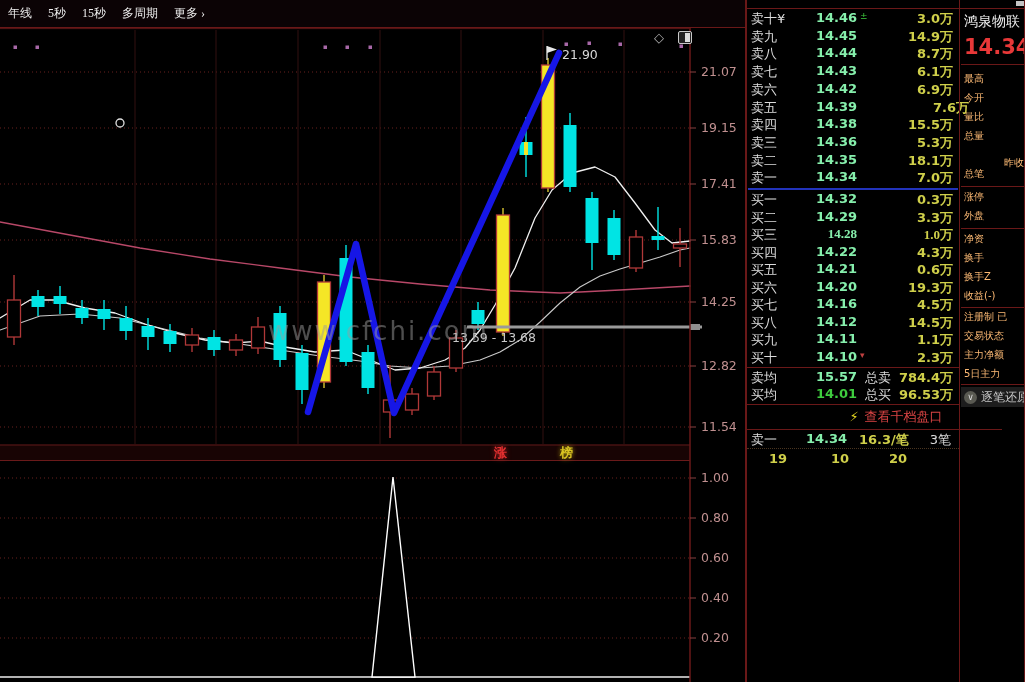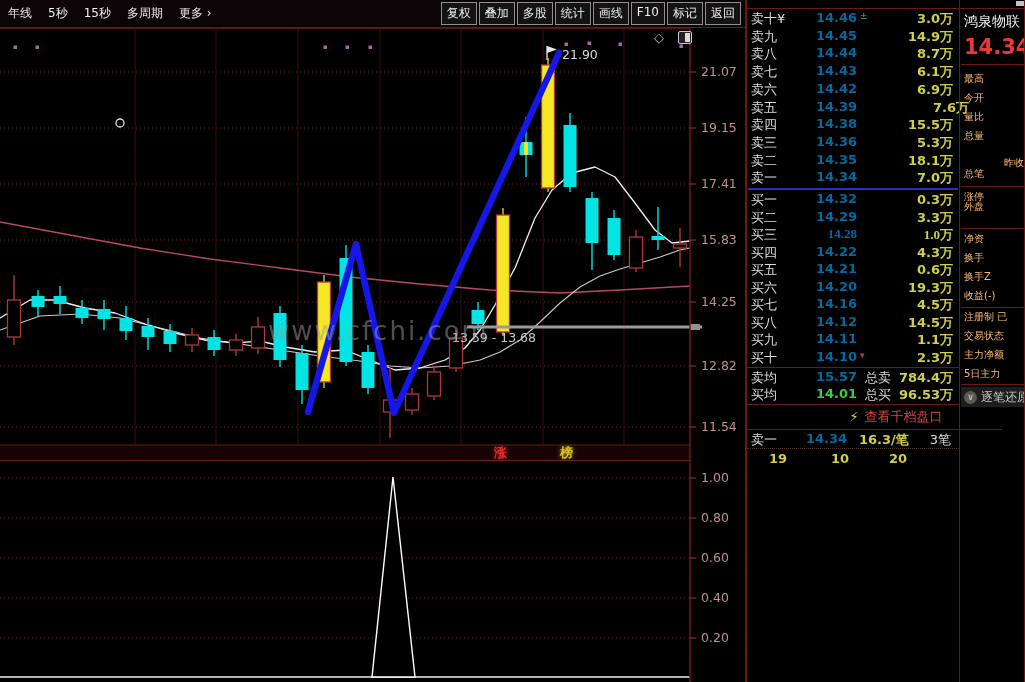--- a/index.html
+++ b/index.html
@@ -1,40 +1,40 @@
 <!DOCTYPE html>
 <html><head>
 <meta charset="utf-8">
 <style>
   html,body{margin:0;padding:0;background:#000;}
   #root{position:relative;width:1025px;height:682px;background:#000;overflow:hidden;
         font-family:"DejaVu Sans","Liberation Sans",sans-serif;color:#e8e8e8;}
   
   #toolbar{position:absolute;left:0;top:0;width:745px;height:28px;background:#0b0305;
-           border-bottom:1px solid #6a1818;display:flex;align-items:center;justify-content:space-between;box-sizing:border-box;}
+           border-bottom:1px solid #6a1818;display:flex;align-items:center;justify-content:space-between;box-sizing:border-box;font-family:Liberation Serif, serif;}
   .tbL{display:flex;gap:16px;padding-left:8px;font-size:12px;color:#eee;}
   .tbL span{cursor:default;white-space:nowrap;}
   .tbR{display:flex;gap:2px;padding-right:4px;}
   .tbR span{border:1px solid #8f8f8f;background:#131313;padding:2px 5px;font-size:12px;color:#eee;white-space:nowrap;}
   
   #chartWrap{position:absolute;left:0;top:28px;width:745px;height:654px;}
   .ov{position:absolute;white-space:nowrap;}
   #diamondIco{left:654px;top:2px;font-size:13px;color:#b8b8b8;}
   #panelIco{left:678px;top:3px;width:12px;height:11px;border:1.5px solid #c8c8c8;border-radius:2px;background:#222;}
   #panelIco div{position:absolute;right:1px;top:1px;bottom:1px;width:5px;background:#dcdcdc;}
   .divBtn{top:418px;width:17px;height:14px;font-size:13px;line-height:14px;text-align:center;font-weight:bold;}
   #btnZhang{left:492px;color:#e23030;text-shadow:0 0 5px #b02020;}
   #btnBang{left:558px;color:#d9c322;text-shadow:0 0 5px #a09010;}
   
   #panel{position:absolute;left:745px;top:0;width:280px;height:682px;background:#000;border-left:2px solid #6a1818;box-sizing:border-box;}
   .hline{position:absolute;height:1px;background:#6a1818;}
   .vline{position:absolute;width:1px;background:#6a1818;}
   .obrow{position:absolute;left:0;width:212px;height:17px;font-size:13px;}
   .obl{position:absolute;left:4px;color:#dcdcdc;}
-  .obp{position:absolute;left:58px;width:52px;text-align:right;color:#0369a1;font-weight:600;}
+  .obp{position:absolute;left:58px;width:52px;text-align:right;color:#86efac;font-weight:600;}
   .obm{position:absolute;left:113px;top:1px;font-size:9px;}
   .obv{position:absolute;right:6px;color:#cfcf4a;font-weight:600;}
   .lbl2{position:absolute;color:#dcdcdc;}
   #blueSep{position:absolute;left:1px;top:188px;width:210px;height:2px;background:#2233bb;}
   #depthBtn{position:absolute;left:0;top:405px;width:212px;height:24px;line-height:24px;text-align:center;
             border-bottom:1px solid #6a1818;font-size:13px;color:#d84343;cursor:pointer;padding-left:43px;}
   #depthBtn .bolt{color:#e8d820;margin-right:6px;font-size:13px;}
   #ftRow{position:absolute;left:0;top:431px;width:212px;height:17px;font-size:13px;border-bottom:1px dotted #4a3520;}
   #numRow{position:absolute;left:0;top:451px;width:212px;height:15px;font-size:13px;color:#cfcf4a;font-weight:600;}
   #numRow span{position:absolute;}
@@ -53,30 +53,20 @@
 
 <div id="root">
 
   <div id="toolbar">
     <div class="tbL" id="tbLeft">
         <span>年线</span>
         <span>5秒</span>
         <span>15秒</span>
         <span>多周期</span>
         <span>更多 ›</span>
-      </div>
-    <div class="tbR" id="tbRight">
-        <span>复权</span>
-        <span>叠加</span>
-        <span>多股</span>
-        <span>统计</span>
-        <span>画线</span>
-        <span>F10</span>
-        <span>标记</span>
-        <span>返回</span>
       </div>
   </div>
 
   <div id="chartWrap">
     <svg id="chartSvg" width="745" height="654" xmlns="http://www.w3.org/2000/svg">
         <line x1="0" y1="44" x2="690" y2="44" stroke="#69201f" stroke-width="1" stroke-dasharray="1 3"></line>
         <line x1="0" y1="100" x2="690" y2="100" stroke="#69201f" stroke-width="1" stroke-dasharray="1 3"></line>
         <line x1="0" y1="156" x2="690" y2="156" stroke="#69201f" stroke-width="1" stroke-dasharray="1 3"></line>
         <line x1="0" y1="212" x2="690" y2="212" stroke="#69201f" stroke-width="1" stroke-dasharray="1 3"></line>
         <line x1="0" y1="274" x2="690" y2="274" stroke="#69201f" stroke-width="1" stroke-dasharray="1 3"></line>
@@ -365,21 +355,21 @@
       <div class="hline" style="left:0;top:64px;width:66px;"></div>
       <div id="infoRows">
           <div class="inforow" style="top: 72px;">最高</div>
           <div class="inforow" style="top: 91px;">今开</div>
           <div class="inforow" style="top: 110px;">量比</div>
           <div class="inforow" style="top: 129px;">总量</div>
           <div class="inforow" style="top: 156px; padding-left: 40px;">昨收</div>
           <div class="inforow" style="top: 167px;">总笔</div>
           <div class="hline" style="left: 0px; top: 186px; width: 66px;"></div>
           <div class="inforow" style="top: 190px;">涨停</div>
-          <div class="inforow" style="top: 200px;">外盘</div>
+          <div class="inforow" style="top: 209px;">外盘</div>
           <div class="hline" style="left: 0px; top: 228px; width: 66px;"></div>
           <div class="inforow" style="top: 232px;">净资</div>
           <div class="inforow" style="top: 251px;">换手</div>
           <div class="inforow" style="top: 270px;">换手Z</div>
           <div class="inforow" style="top: 289px;">收益(-)</div>
           <div class="hline" style="left: 0px; top: 307px; width: 66px;"></div>
           <div class="inforow" style="top: 310px;">注册制 已</div>
           <div class="inforow" style="top: 329px;">交易状态</div>
           <div class="inforow" style="top: 348px;">主力净额</div>
           <div class="inforow" style="top: 367px;">5日主力</div>

